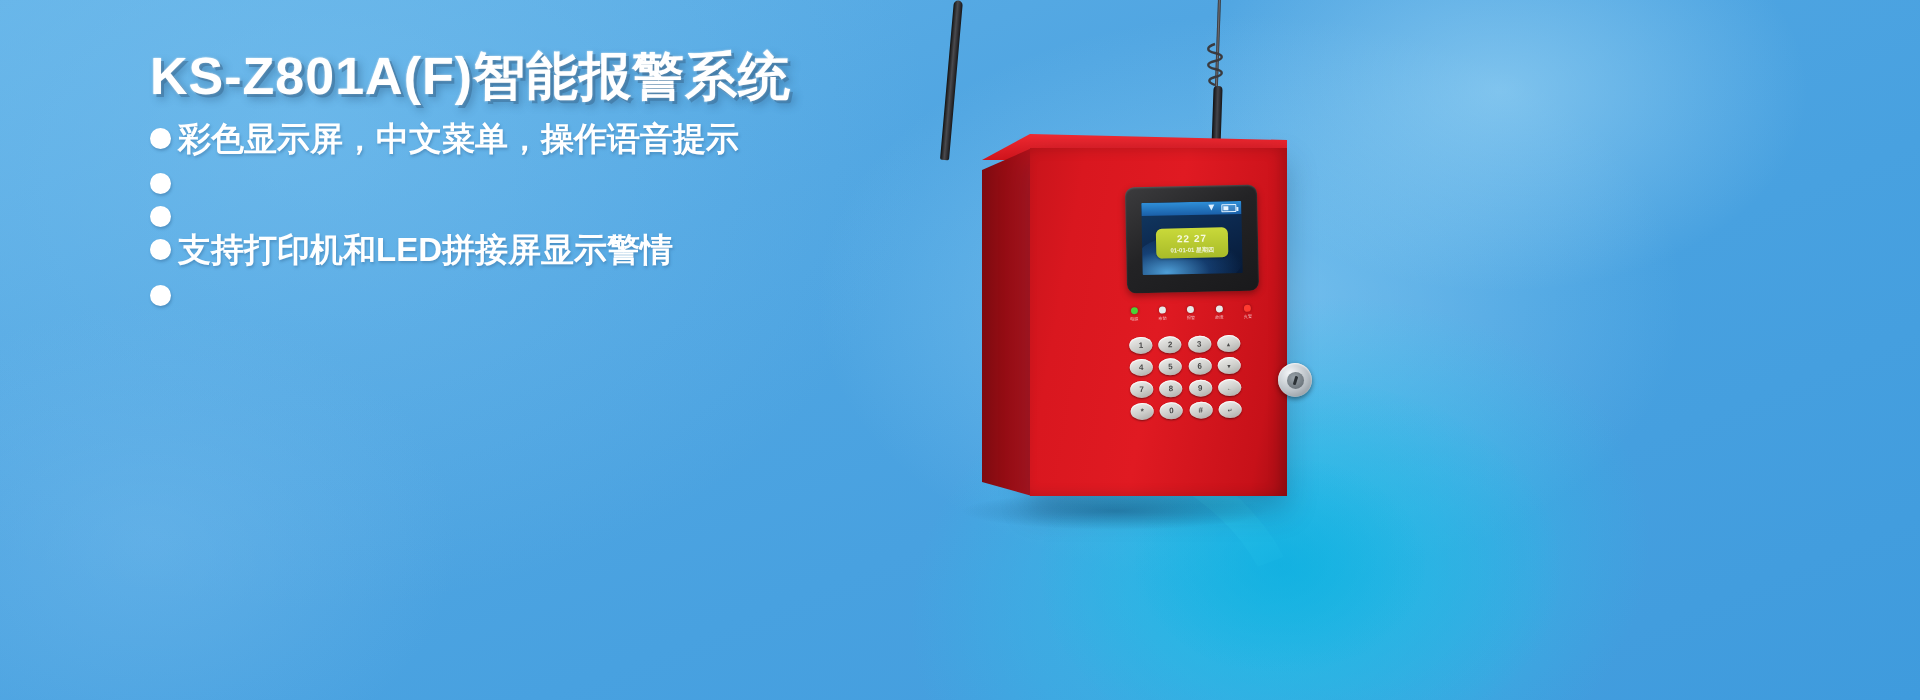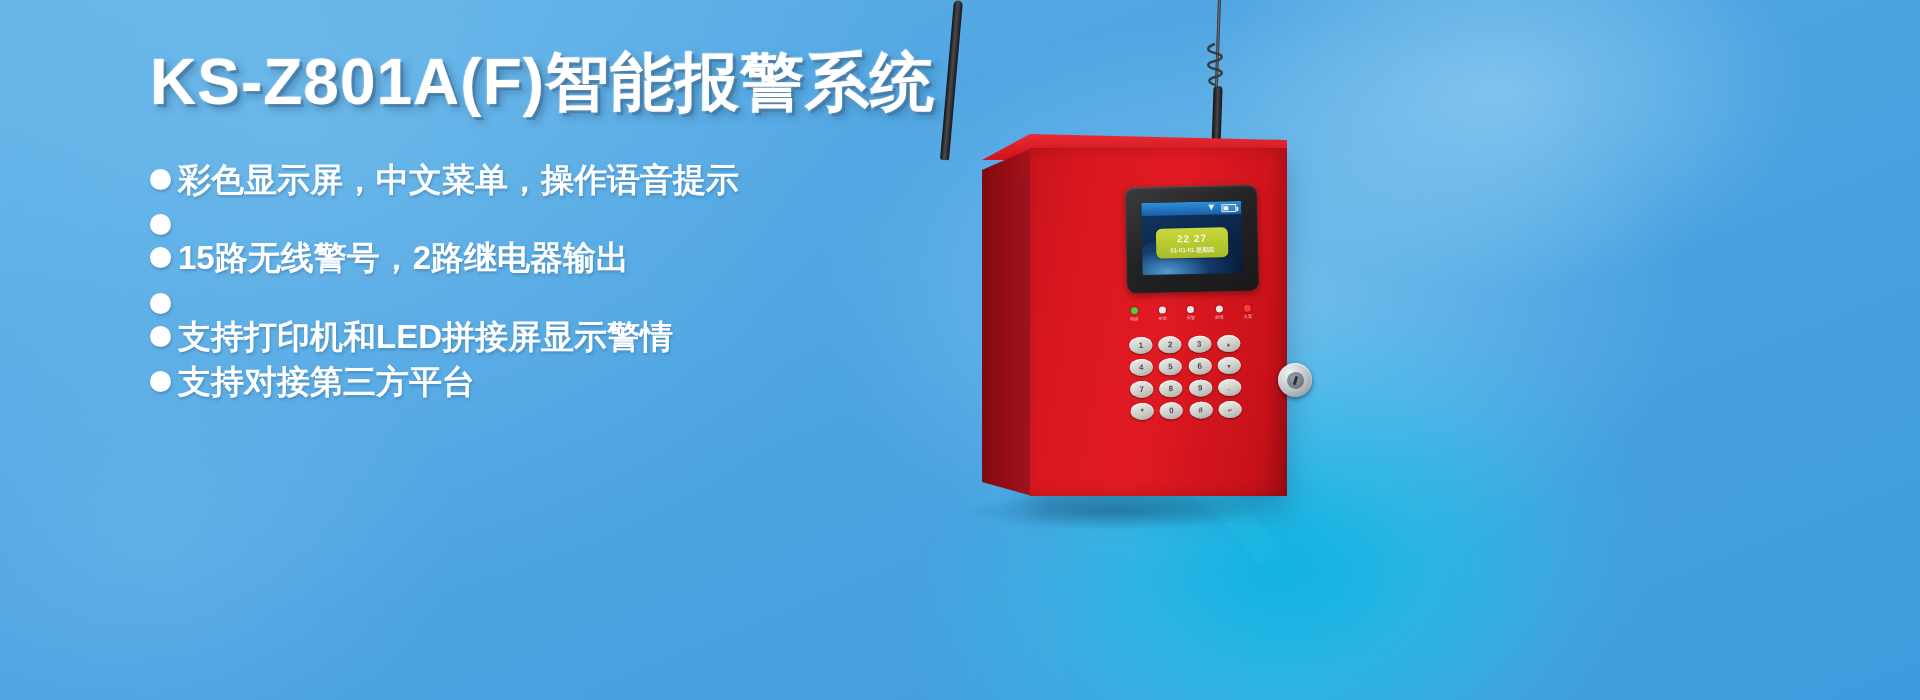--- a/index.html
+++ b/index.html
@@ -47,28 +47,28 @@
   }
   .glow-left{
     position:absolute; left:-160px; top:300px; width:620px; height:480px;
     background:radial-gradient(ellipse at 50% 50%, rgba(120,190,238,.40) 0%, rgba(120,190,238,0) 70%);
     border-radius:50%;
   }
 
   
   .text-col{ position:absolute; left:150px; top:48px; width:820px; }
   .title{
-    font-size:64px; font-weight:700; color:#ffffff; letter-spacing:1px;
+    font-size:52px; font-weight:700; color:#ffffff; letter-spacing:1px;
     line-height:1.08; white-space:nowrap;
     text-shadow:
       3px 3px 0 rgba(60,110,150,.55),
       5px 5px 8px rgba(40,85,125,.45),
       0 0 2px rgba(255,255,255,.9);
   }
-  .features{ list-style:none; margin-top:40px; }
+  .features{ list-style:none; margin-top:12px; }
   .feature{
     display:flex; align-items:flex-start; gap:7px;
     font-size:33px; font-weight:700; color:#ffffff;
     line-height:1.37; white-space:nowrap;
     text-shadow:1px 2px 3px rgba(45,95,140,.40);
   }
   .bullet{
     flex:0 0 auto; width:21px; height:21px; border-radius:50%;
     background:#ffffff; margin-top:12px;
     box-shadow:1px 2px 3px rgba(45,95,140,.40);
@@ -232,39 +232,34 @@
 
       <li class="feature">
         <span class="bullet"></span>
         <span>彩色显示屏，中文菜单，操作语音提示</span>
       </li>
 
       <li class="feature">
         <span class="bullet"></span>
       </li>
 
-      <li class="feature">
-        <span class="bullet"></span>
-        <span>15路无线警号，2路继电器输出</span>
-      </li>
 
 
       <li class="feature">
         <span class="bullet"></span>
       </li>
 
 
       <li class="feature">
         <span class="bullet"></span>
         <span>支持打印机和LED拼接屏显示警情</span>
       </li>
 
       <li class="feature">
         <span class="bullet"></span>
-        <span>支持对接第三方平台</span>
       </li>
 
     </ul>
   </div>
 
   <div class="product">
 
     <div class="ant-left"></div>
     <div class="ant-left-base"></div>
 

